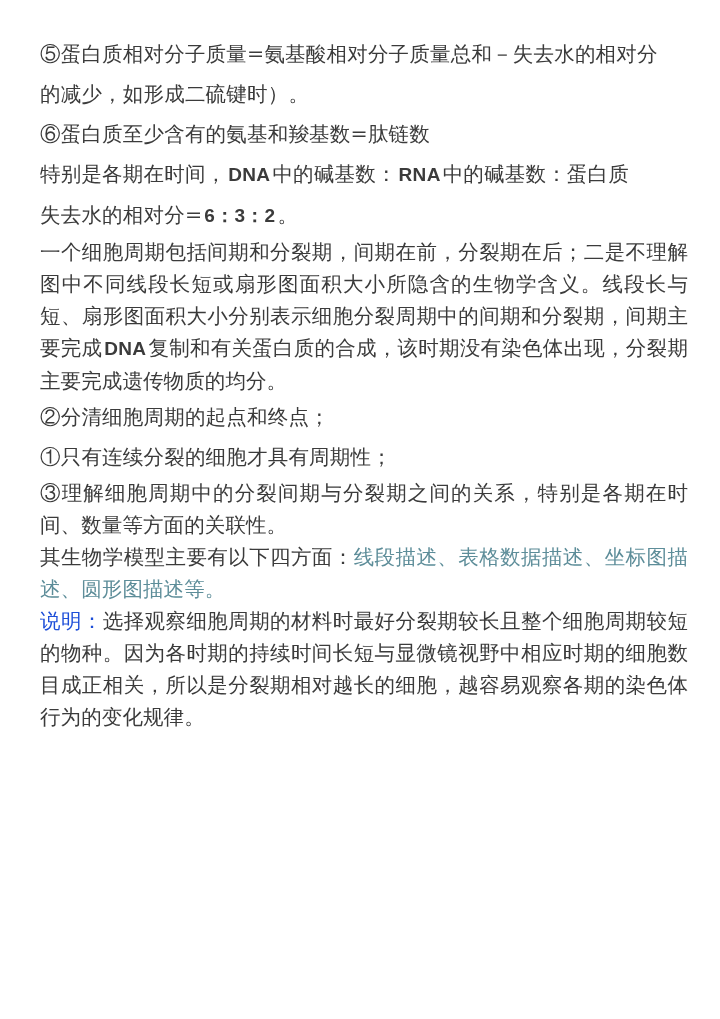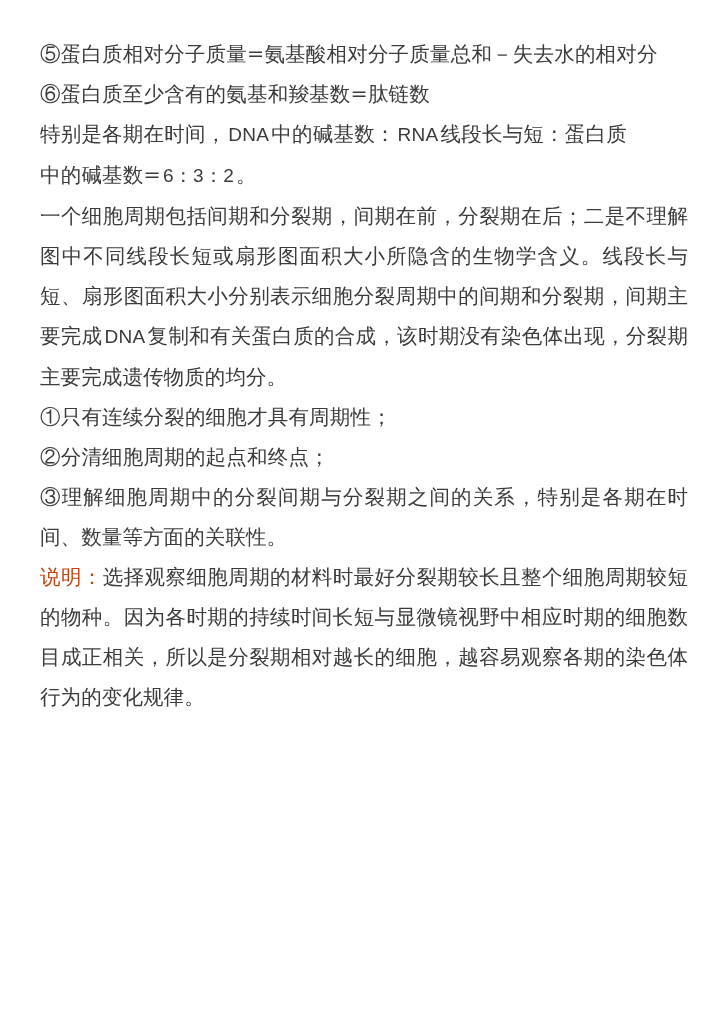--- a/index.html
+++ b/index.html
@@ -40,21 +40,21 @@
     font-size: 20.5px;
     line-height: 40px;
     letter-spacing: 0.2px;
     color: #3b3b3b;
     white-space: nowrap;
   }
 
   
   .para {
     font-size: 20.5px;
-    line-height: 40px;
+    line-height: 32px;
     color: #3b3b3b;
     text-align: justify;
     text-justify: inter-ideograph;
     letter-spacing: 0.1px;
   }
 
   
   .heading {
     position: relative;
     font-size: 20.5px;
@@ -71,57 +71,59 @@
     top: 10px;
     width: 6px;
     height: 21px;
     background: #cc1b22;
     display: block;
   }
 
   
   .lat {
     font-family: "Liberation Sans", "DejaVu Sans", sans-serif;
-    font-weight: normal;
+    font-weight: bold;
     font-size: 19px;
     letter-spacing: 0.3px;
     padding: 0 2px;
   }
   .heading .lat {
     color: #b31f26;
     font-size: 19.5px;
     padding: 0 3px;
   }
 
   .teal { color: #5d8d99; }
-  .red  { color: #c2410c; }
+  .red  { color: #1d4ed8; }
 
   .spacer-sm { height: 4px; }
 </style>
 </head>
 <body>
 
 <div class="page">
   <div class="content">
 
     <div class="line">⑤蛋白质相对分子质量=氨基酸相对分子质量总和－失去水的相对分</div>
+    <div class="line">的减少，如形成二硫键时）。</div>
 
     <div class="line">⑥蛋白质至少含有的氨基和羧基数=肽链数</div>
 
-    <div class="line"><span>特别是各期在时间，</span><span class="lat">DNA</span><span>中的碱基数：</span><span class="lat">RNA</span><span>线段长与短：蛋白质</span></div>
-    <div class="line"><span>中的碱基数=</span><span class="lat">6：3：2</span><span>。</span></div>
+    <div class="line"><span>特别是各期在时间，</span><span class="lat">DNA</span><span>中的碱基数：</span><span class="lat">RNA</span><span>中的碱基数：蛋白质</span></div>
+    <div class="line"><span>失去水的相对分=</span><span class="lat">6：3：2</span><span>。</span></div>
 
 
     <div class="para"><span>一个细胞周期包括间期和分裂期，间期在前，分裂期在后；二是不理解图中不同线段长短或扇形图面积大小所隐含的生物学含义。线段长与短、扇形图面积大小分别表示细胞分裂周期中的间期和分裂期，间期主要完成</span><span class="lat">DNA</span><span>复制和有关蛋白质的合成，该时期没有染色体出现，分裂期主要完成遗传物质的均分。</span></div>
 
 
+    <div class="line">②分清细胞周期的起点和终点；</div>
     <div class="line">①只有连续分裂的细胞才具有周期性；</div>
-    <div class="line">②分清细胞周期的起点和终点；</div>
     <div class="para">③理解细胞周期中的分裂间期与分裂期之间的关系，特别是各期在时间、数量等方面的关联性。</div>
 
+    <div class="para"><span>其生物学模型主要有以下四方面：</span><span class="teal">线段描述、表格数据描述、坐标图描述、圆形图描述等</span><span class="teal">。</span></div>
 
     <div class="para"><span class="red">说明：</span><span>选择观察细胞周期的材料时最好分裂期较长且整个细胞周期较短的物种。因为各时期的持续时间长短与显微镜视野中相应时期的细胞数目成正相关，所以是分裂期相对越长的细胞，越容易观察各期的染色体行为的变化规律。</span></div>
 
     <div class="spacer-sm"></div>
 
 
   </div>
 </div>
 
 </body></html>

